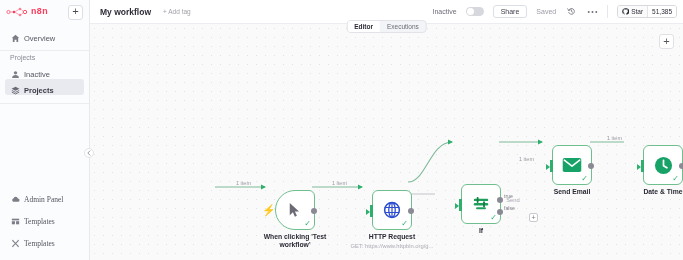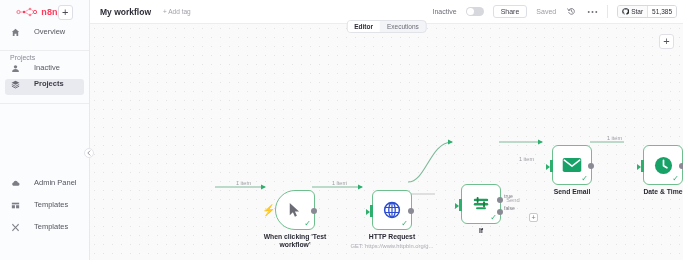--- a/index.html
+++ b/index.html
@@ -16,50 +16,51 @@
   .sidebar {
     width: 90px; height: 260px;
     background: #fbfcfe;
     border-right: 1px solid #e8e9ed;
     display: flex; flex-direction: column;
     position: relative;
     flex: 0 0 90px;
   }
   .sb-top {
     height: 24px;
-    display: flex; align-items: center; justify-content: center;
+    display: flex; align-items: center; justify-content: space-between;
     padding: 0 6px 0 6px;
+    font-family: Liberation Mono, monospace;
   }
   .logo-wrap { display: flex; align-items: center; gap: 3px; }
   .logo-mark { display: block; }
   .logo-text {
     font-size: 9px; font-weight: 700; color: #ff3a5b; letter-spacing: .2px;
   }
   .plus-btn {
     width: 15px; height: 15px; border: 1px solid #dcdfe6; border-radius: 3px;
     background: #fff; color: #4b4b56;
     display: flex; align-items: center; justify-content: center;
     font-size: 11px; line-height: 1; cursor: pointer;
   }
   .sb-sep { height: 1px; background: #ededf0; margin: 1px 0 0 0; }
   .sb-item {
-    display: flex; align-items: flex-start; gap: 14px;
+    display: flex; align-items: flex-end; gap: 4px;
     height: 16px; margin: 0 5px; padding: 0 5px;
     border-radius: 3px; cursor: pointer;
   }
   .sb-item .ico { width: 10px; height: 10px; display: flex; align-items: center; justify-content: center; color: #7d7d87; flex: 0 0 10px; }
   .sb-item .lbl { font-size: 7.5px; color: #55555f; white-space: nowrap; }
   .sb-item.active { background: #e9eaf0; }
   .sb-item.active .lbl { color: #3c3c46; font-weight: 600; }
   .sb-group-title {
     font-size: 7px; color: #8a8a95; padding: 0 10px; margin-top: 3px; margin-bottom: 2px;
     font-weight: 400;
   }
   .sb-spacer { flex: 1 1 auto; }
-  .sb-bottom { padding-bottom: 16px; }
+  .sb-bottom { padding-bottom: 6px; font-family: Liberation Serif, serif; }
   .sb-bottom .sb-item { margin-bottom: 6px; }
   .collapse-handle {
     position: absolute; right: -5px; top: 148px;
     width: 10px; height: 10px; border-radius: 50%;
     background: #fff; border: 1px solid #e3e4e9;
     display: flex; align-items: center; justify-content: center;
     font-size: 6px; color: #9a9aa4; cursor: pointer; z-index: 20;
   }
 
   

